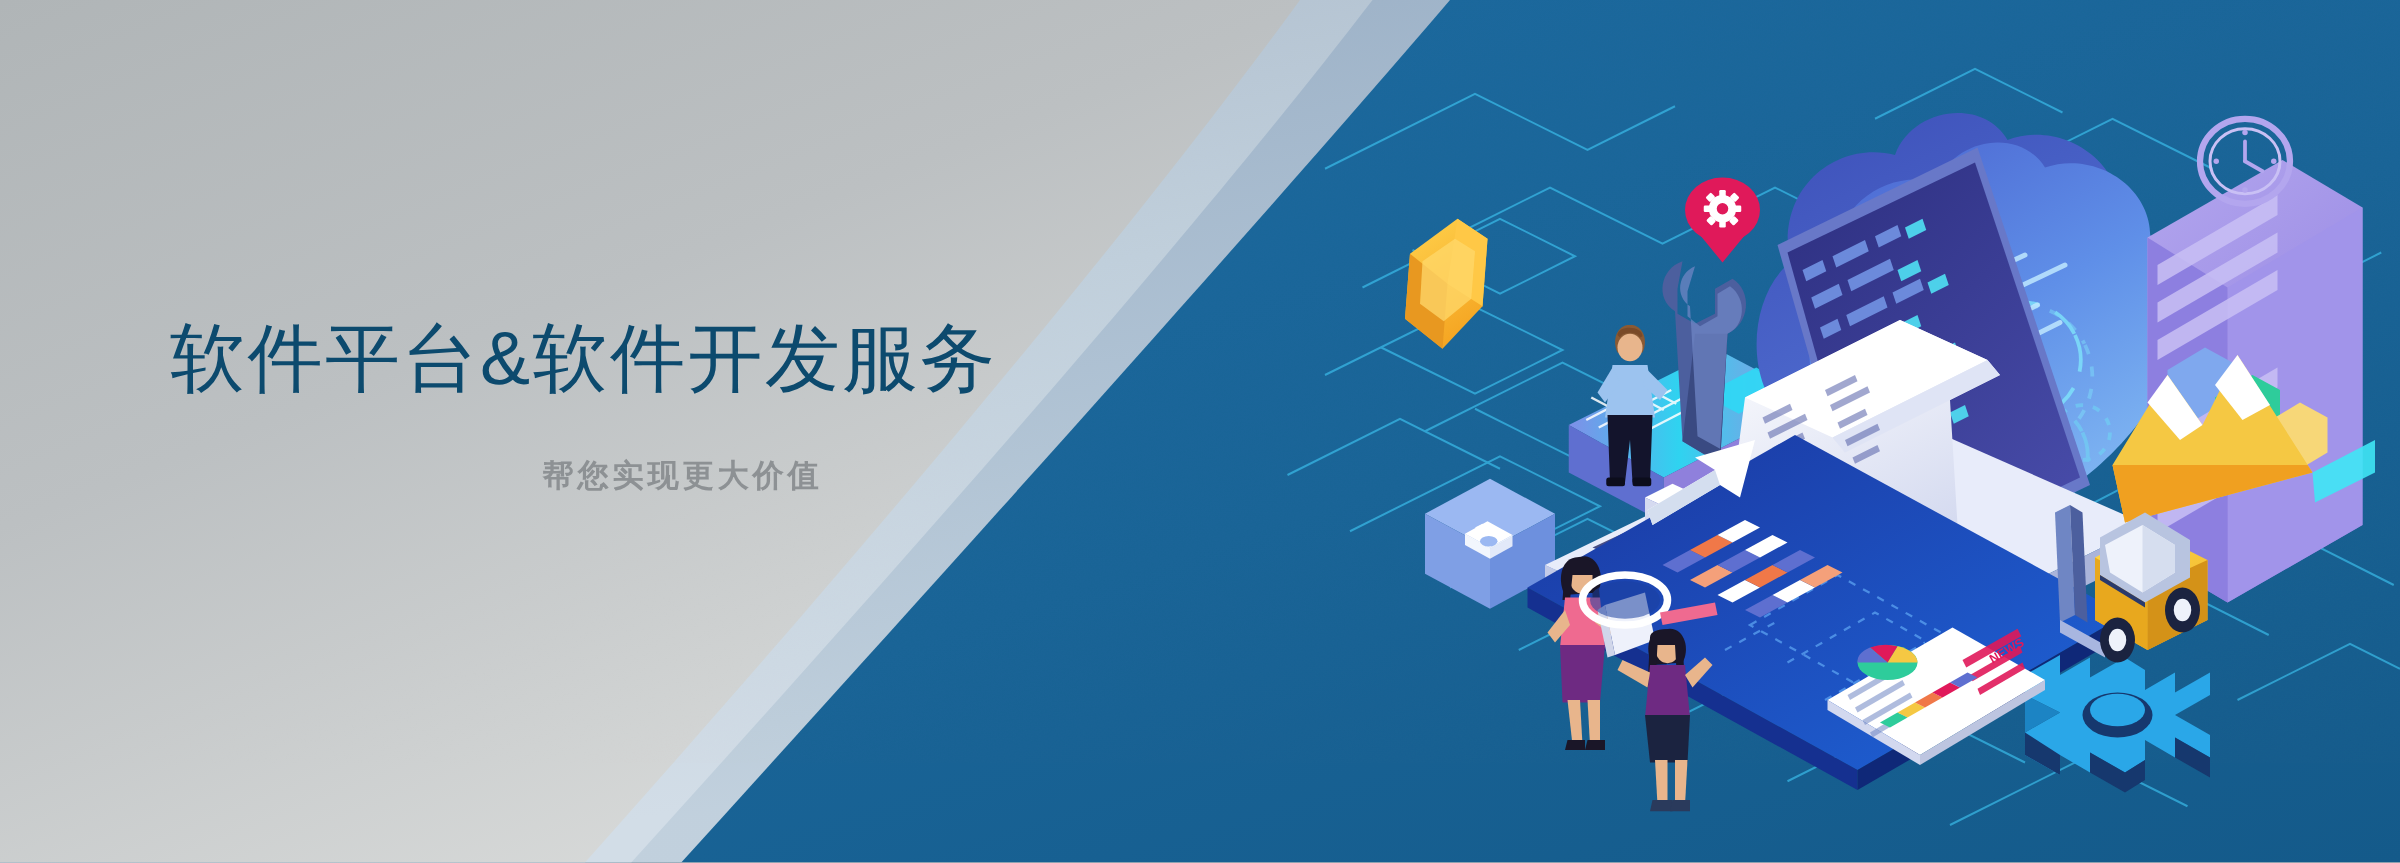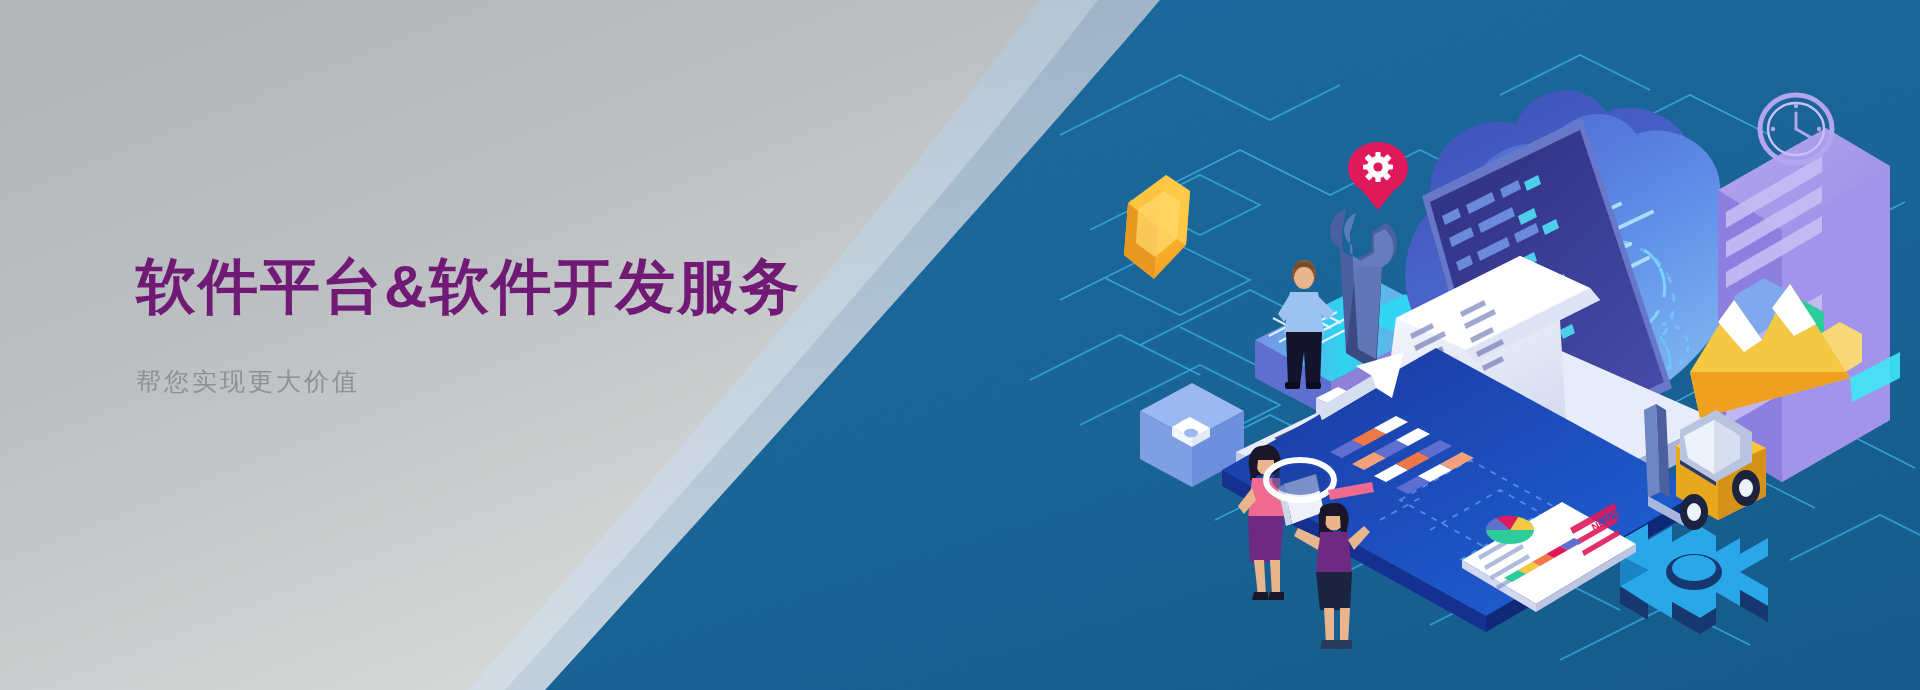--- a/index.html
+++ b/index.html
@@ -19,33 +19,34 @@
     display:block;
   }
   .copy {
     position:absolute;
     left:136px; top:252px;
     width:820px;
     z-index:20;
   }
   .headline {
     font-size:60px;
-    font-weight:700;
+    font-weight:400;
     letter-spacing:2px;
-    color:#701a75;
+    color:#0c4a6e;
     line-height:1.15;
     white-space:nowrap;
   }
   .subhead {
     margin-top:44px;
     font-size:25px;
-    font-weight:400;
+    font-weight:700;
     letter-spacing:3px;
     color:#8d9194;
     line-height:1.3;
+    text-align:center;
   }
 </style>
 </head>
 <body>
 
 <div class="banner">
 
   <svg class="bg-svg" viewBox="0 0 1920 690" preserveAspectRatio="none">
     <defs>
       <linearGradient id="grayGrad" x1="0" y1="0" x2="0.6" y2="1">

